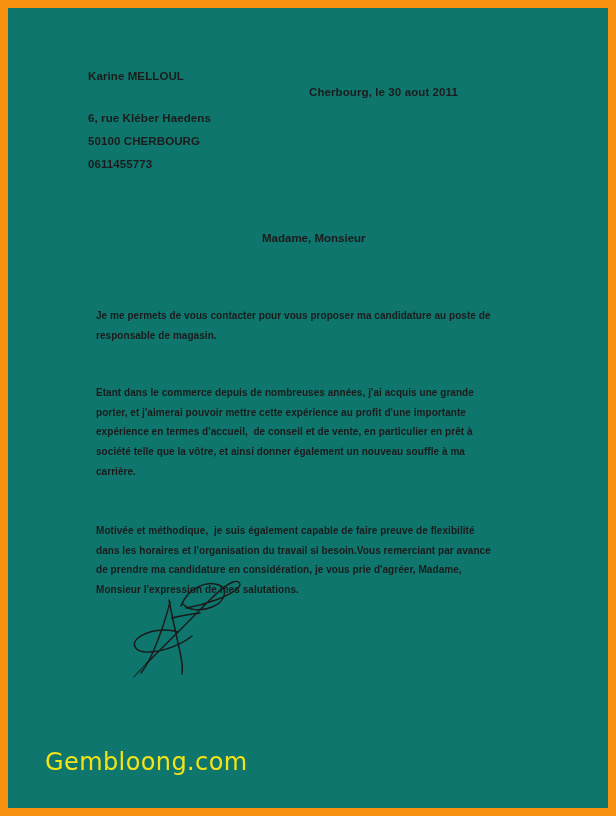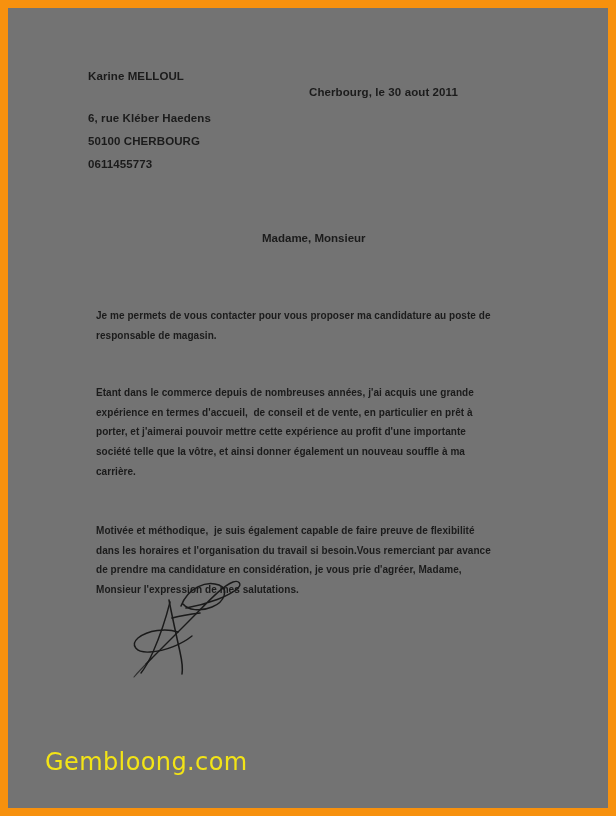--- a/index.html
+++ b/index.html
@@ -22,21 +22,21 @@
     border: 8px solid #f7910e;
     background: #ffffff;
   }
 
   .sheet {
     position: absolute;
     left: 0;
     top: 0;
     width: 600px;
     height: 800px;
-    background: #737373;
+    background: #0f766e;
   }
 
   
   .header-block {
     position: absolute;
     left: 80px;
     top: 62px;
     width: 440px;
   }
   .header-row {
@@ -132,22 +132,22 @@
 
     <div class="body-block">
 
       <div class="para p1">
         <span class="ln">Je me permets de vous contacter pour vous proposer ma candidature au poste de</span>
         <span class="ln">responsable de magasin.</span>
       </div>
 
       <div class="para p2">
         <span class="ln">Etant dans le commerce depuis de nombreuses années, j'ai acquis une grande</span>
+        <span class="ln">porter, et j'aimerai pouvoir mettre cette expérience au profit d'une importante</span>
         <span class="ln">expérience en termes d'accueil,  de conseil et de vente, en particulier en prêt à</span>
-        <span class="ln">porter, et j'aimerai pouvoir mettre cette expérience au profit d'une importante</span>
         <span class="ln">société telle que la vôtre, et ainsi donner également un nouveau souffle à ma</span>
         <span class="ln">carrière.</span>
       </div>
 
       <div class="para p3">
         <span class="ln">Motivée et méthodique,  je suis également capable de faire preuve de flexibilité</span>
         <span class="ln">dans les horaires et l'organisation du travail si besoin.Vous remerciant par avance</span>
         <span class="ln">de prendre ma candidature en considération, je vous prie d'agréer, Madame,</span>
         <span class="ln">Monsieur l'expression de mes salutations.</span>
       </div>

